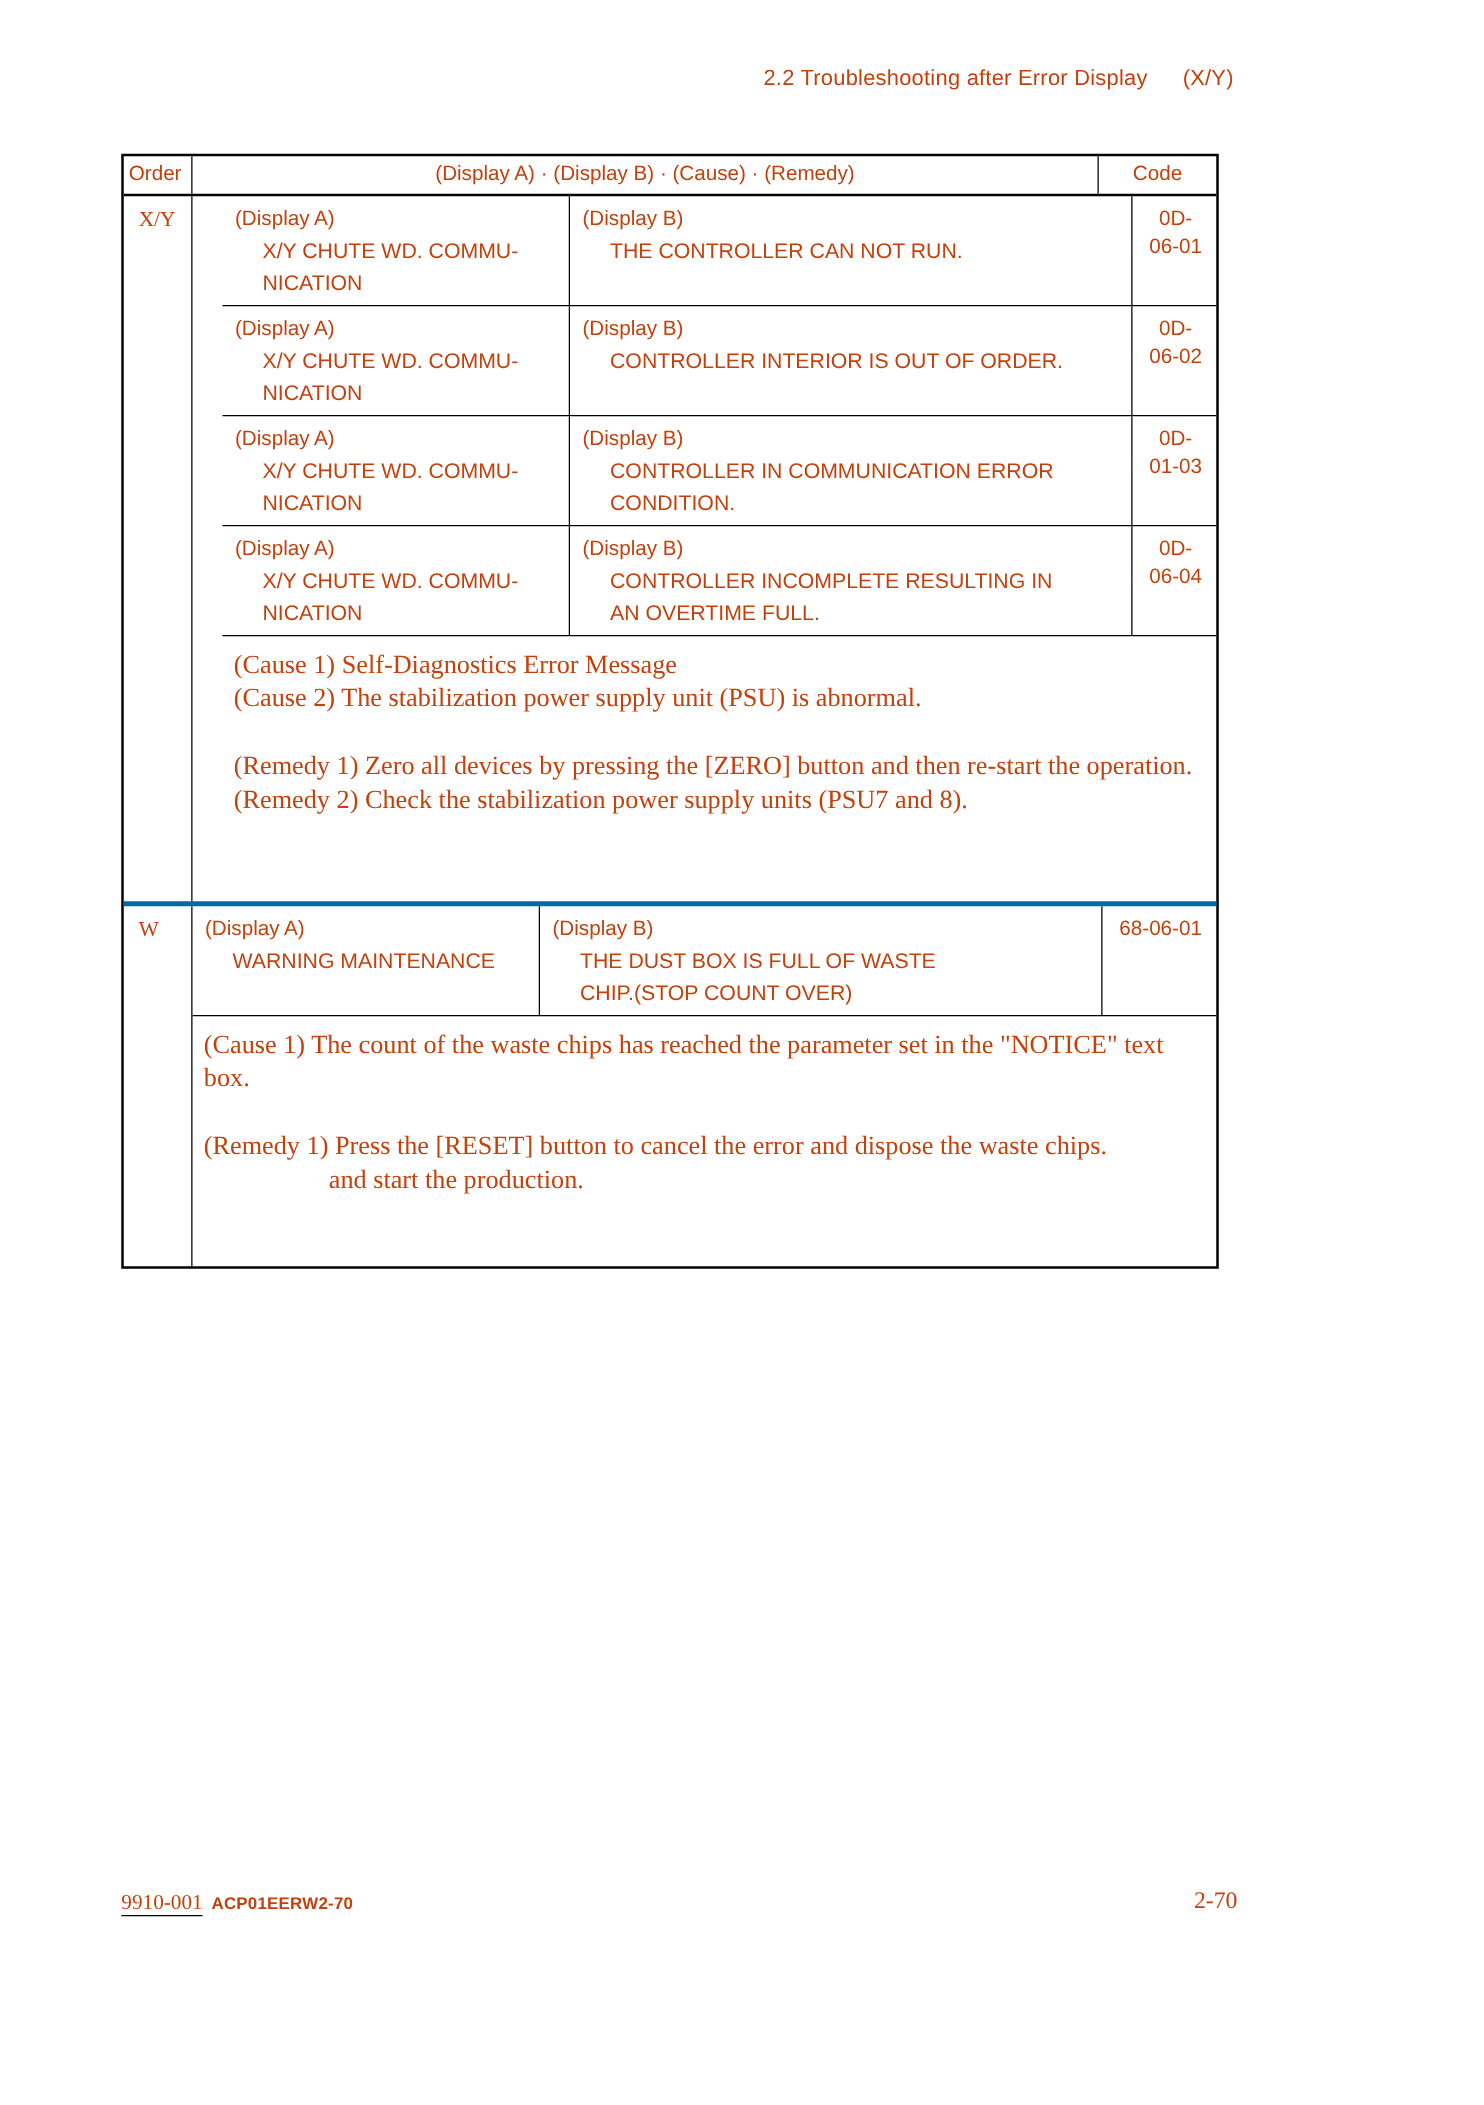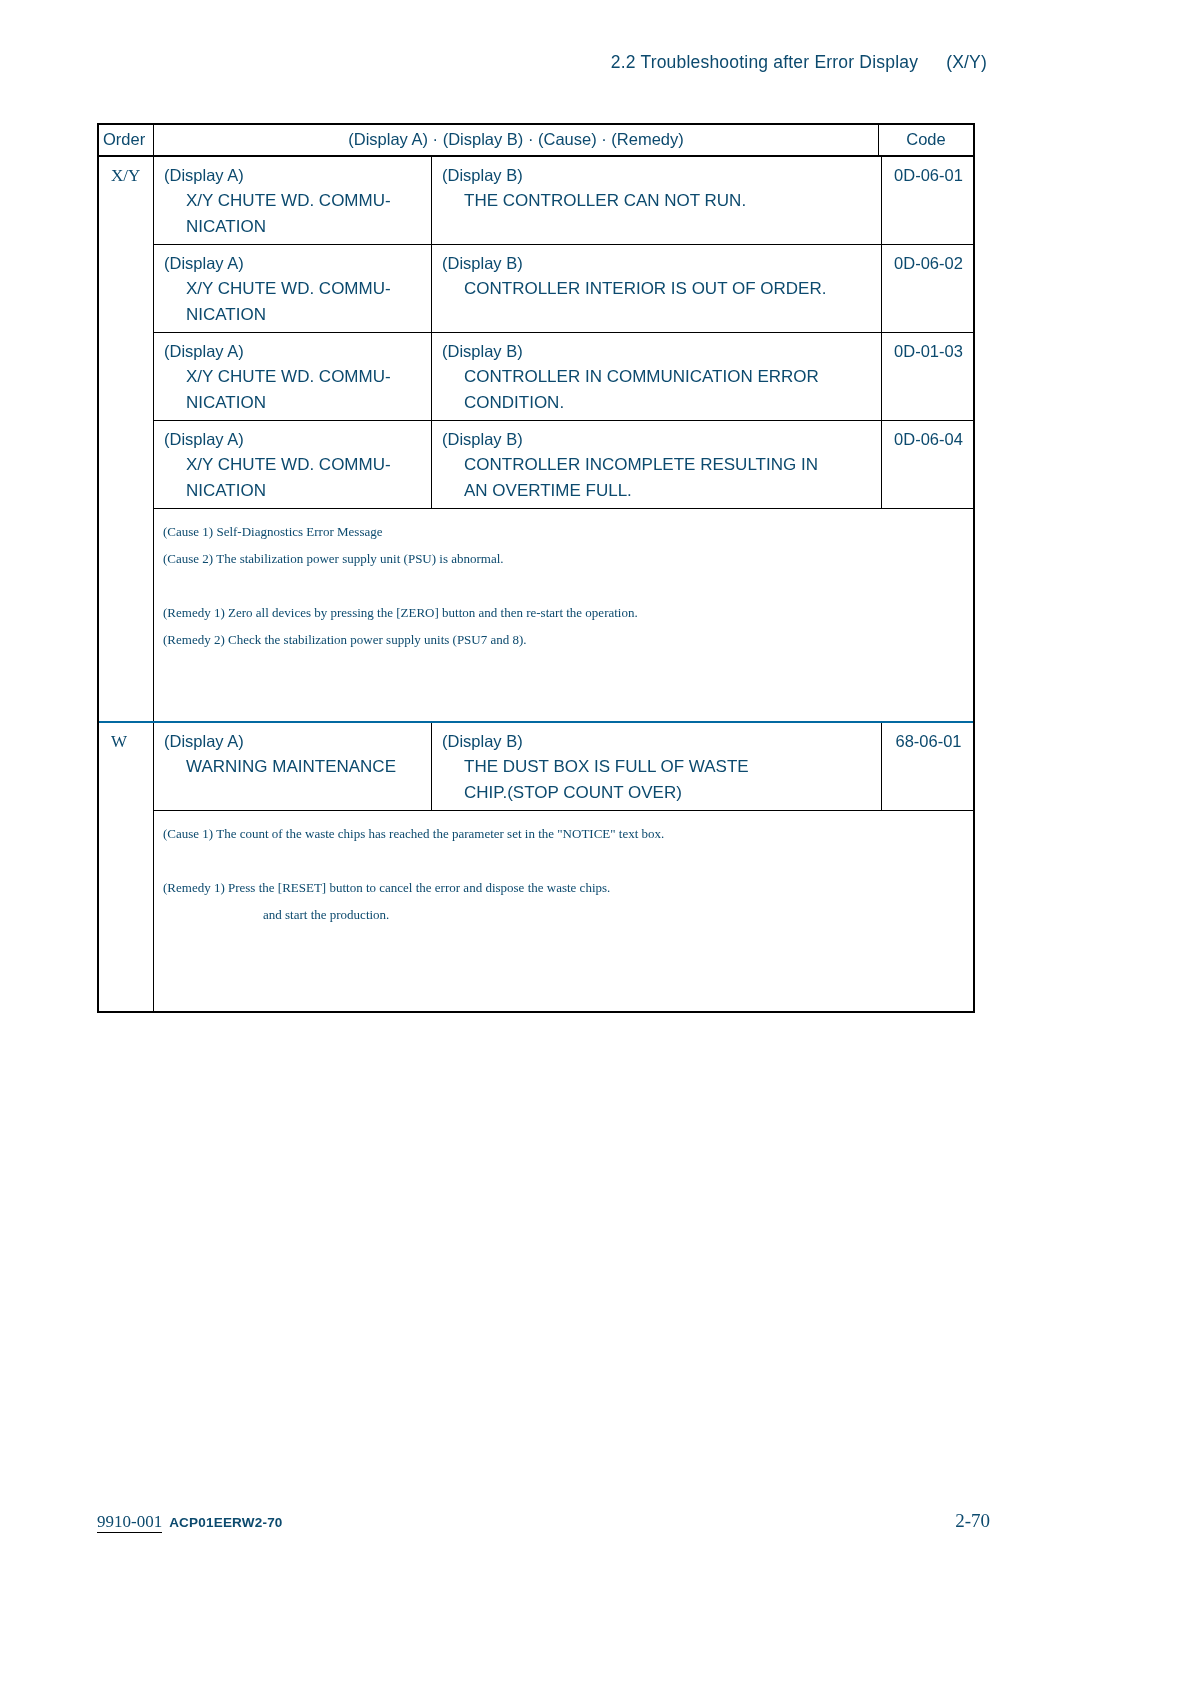--- a/index.html
+++ b/index.html
@@ -2,21 +2,21 @@
 <html><head>
 <meta charset="utf-8">
 <style>
   * { margin:0; padding:0; box-sizing:border-box; }
   html,body { background:#e9e9e9; }
   .page {
     position:relative;
     width:1187px; height:1684px;
     background:#ffffff;
     font-family:"Liberation Sans", sans-serif;
-    color:#0c4a6e;
+    color:#c2410c;
     overflow:hidden;
   }
   
   .page-header {
     position:absolute; top:52px; right:200px;
     font-size:17.5px; letter-spacing:.2px;
     white-space:nowrap;
   }
   .page-header .tag { margin-left:28px; }
 
@@ -37,21 +37,21 @@
   }
   .thead .h-middle {
     flex:1; text-align:center; padding:5px 0 6px 0;
   }
   .thead .h-code {
     width:95px; border-left:1.5px solid #000;
     text-align:center; padding:5px 0 6px 0;
   }
 
   .group { display:flex; }
-  .group:not(:last-child) { border-bottom:2px solid #0369a1; }
+  .group:not(:last-child) { border-bottom:4px solid #0369a1;gap:24px; }
   .order-cell {
     width:55px; border-right:1.5px solid #000;
     font-family:"Liberation Serif", serif;
     font-size:17px; padding:9px 0 0 12px;
   }
   .group-body { flex:1; display:flex; flex-direction:column; }
 
   .subrow { display:flex; border-bottom:1.5px solid #000; }
   .cell { padding:5px 8px 4px 10px; font-size:17px; line-height:26px; }
   .cell-a { width:278px; border-right:1.5px solid #000; }
@@ -59,21 +59,21 @@
   .cell-code {
     flex:1; text-align:center; padding-top:7px;
     font-size:16.5px; line-height:22px;
   }
   .cell-label { font-size:16.5px; }
   .cell-text { padding-left:22px; }
 
   .notes {
     padding:9px 10px 8px 9px;
     font-family:"Liberation Serif", serif;
-    font-size:13px; line-height:27px;
+    font-size:21px; line-height:27px;
   }
   .group:nth-of-type(1) .notes { min-height:212px; }
   .group:nth-of-type(2) .notes { min-height:200px; }
   .note-line.indent { padding-left:100px; }
 
   
   .footer-left {
     position:absolute; left:97px; top:1512px;
     white-space:nowrap;
   }

